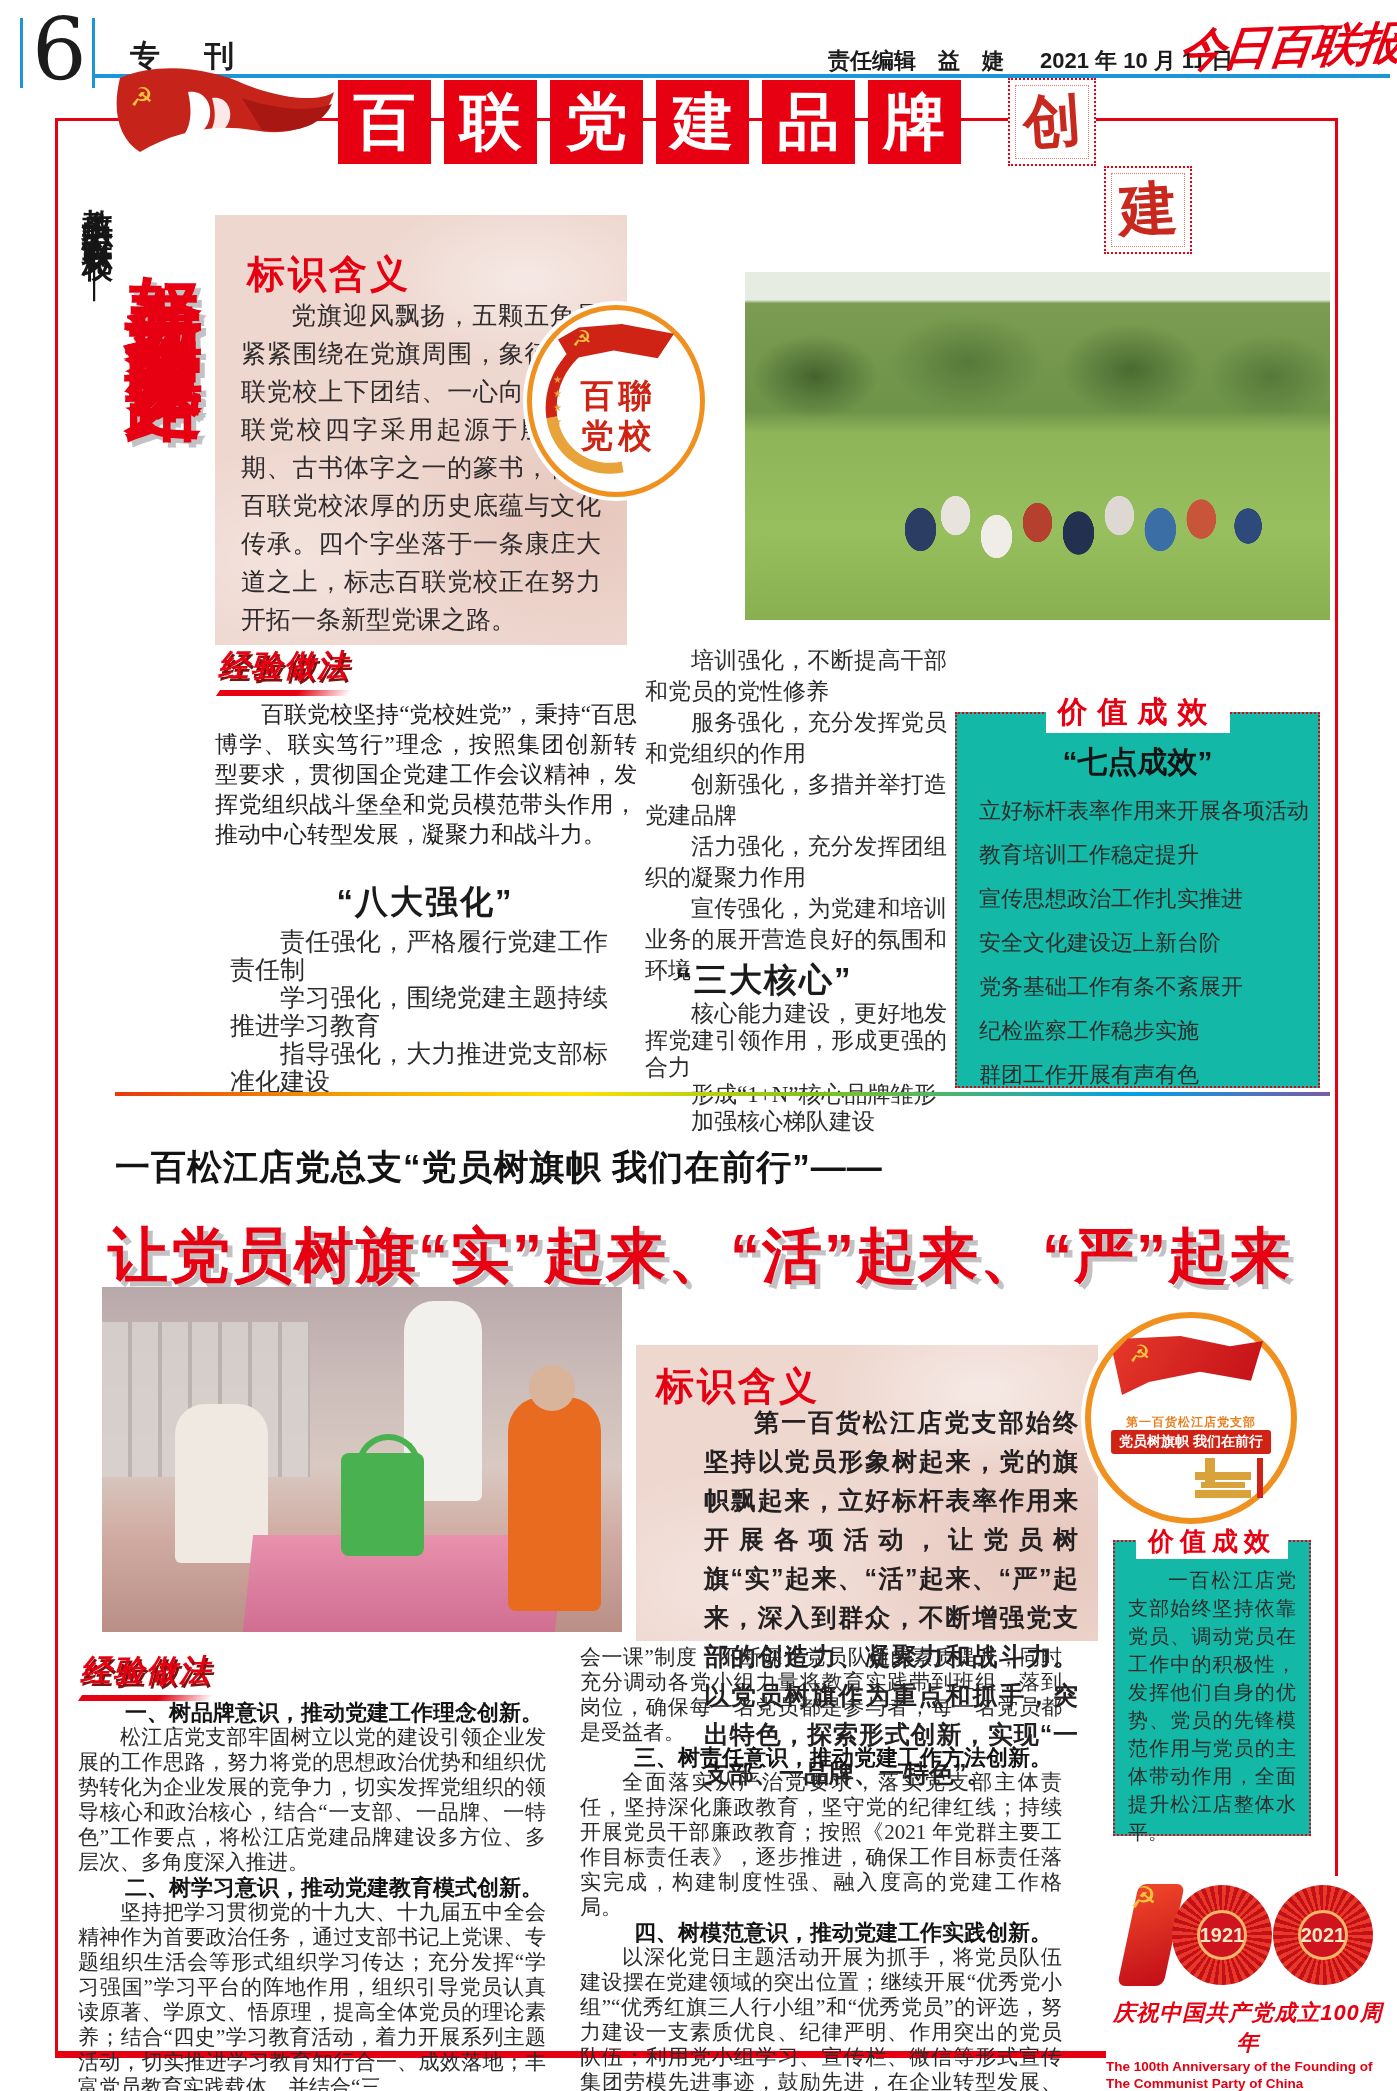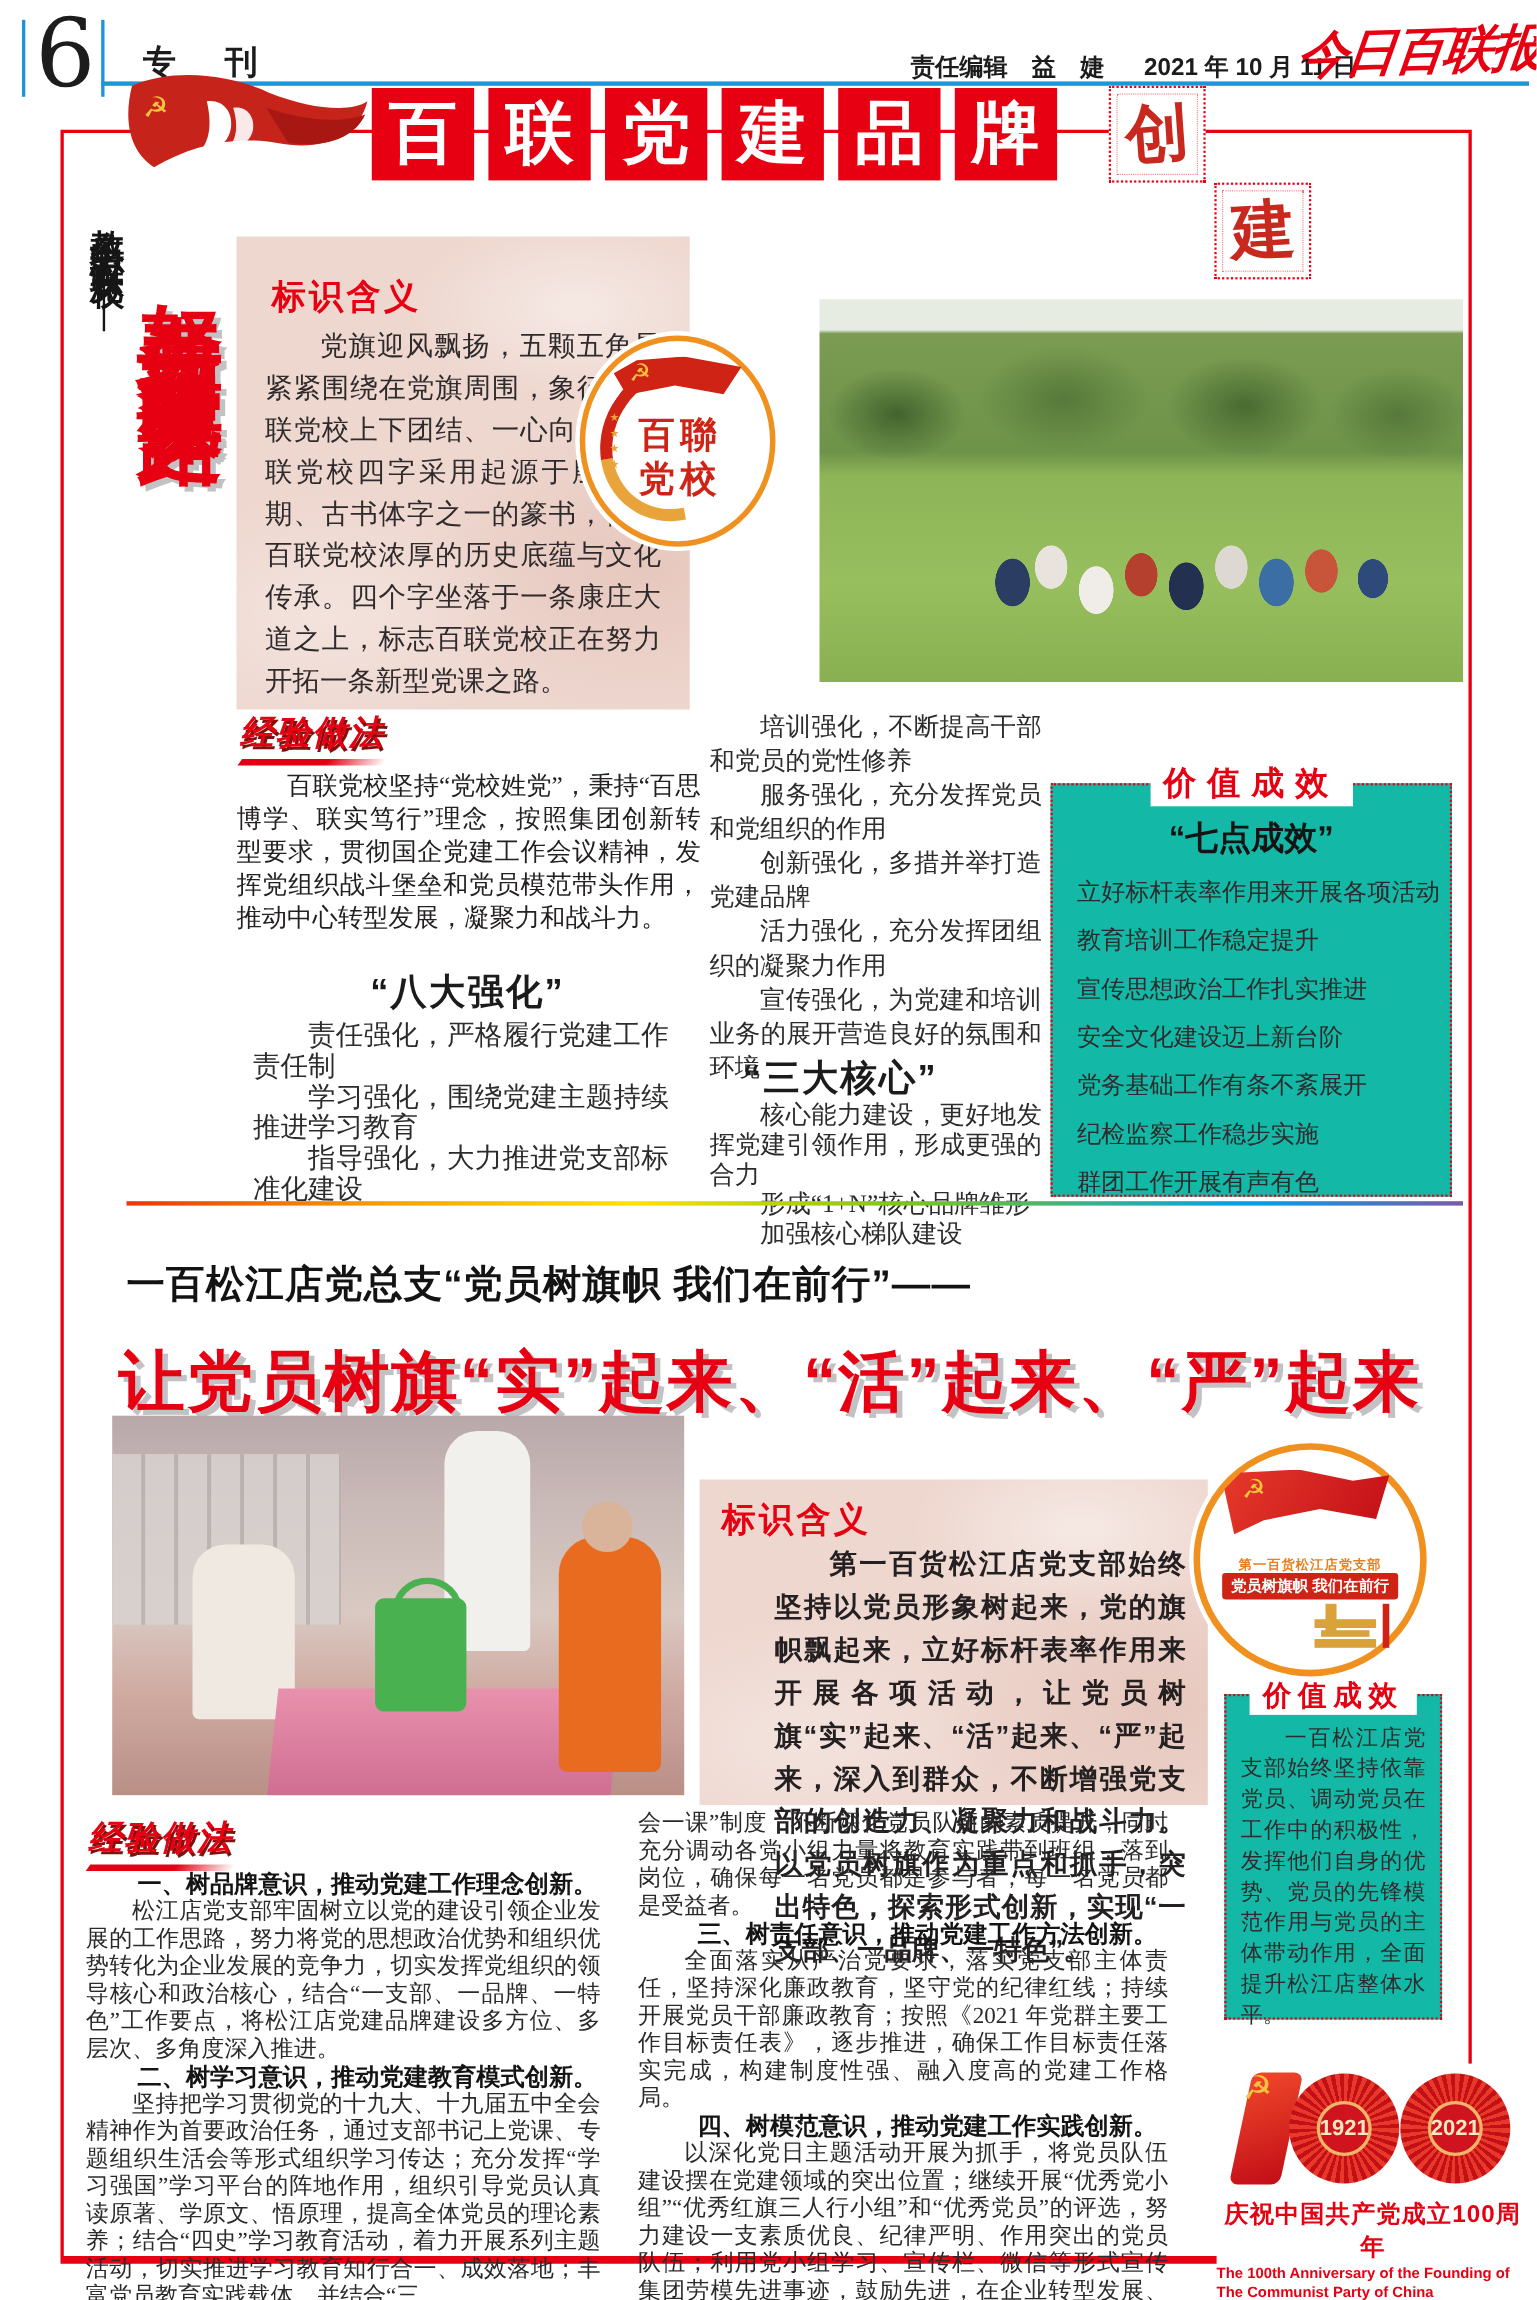--- a/index.html
+++ b/index.html
@@ -35,21 +35,21 @@
             font-size:31px;letter-spacing:5px;color:#161616;height:600px;}
   .headline-v{writing-mode:vertical-rl;font-weight:900;font-size:78px;letter-spacing:10px;
               color:#e60012;text-shadow:5px 5px 0 #c2c2c4;height:890px;}
 
   
   .panel{background:
       radial-gradient(220px 120px at 75% 15%, rgba(255,255,255,.45), transparent 70%),
       radial-gradient(260px 160px at 20% 80%, rgba(255,255,255,.30), transparent 70%),
       radial-gradient(300px 200px at 90% 70%, rgba(196,128,110,.18), transparent 70%),
       #eed7cf;}
-  .panel-title{font-size:31px;font-weight:900;color:#e60012;letter-spacing:3px;}
+  .panel-title{font-size:38px;font-weight:900;color:#e60012;letter-spacing:3px;}
   .panel-body1{font-family:"Liberation Serif",serif;font-size:25px;line-height:38px;color:#2f2b2c;
                text-align:justify;text-indent:2em;}
   .panel-body2{font-size:25px;line-height:39px;font-weight:700;color:#242021;
                text-align:justify;text-indent:2em;margin-left:48px;}
 
   
   .exp-label{font-size:31px;font-weight:900;font-style:italic;color:#e60012;
              text-shadow:2px 3px 0 #7e120e;letter-spacing:2px;}
   .exp-label .swoosh{display:block;height:6px;margin-top:3px;transform:skewX(-35deg);
              background:linear-gradient(90deg,#e60012 60%,rgba(230,0,18,0));}
@@ -317,20 +317,20 @@
       <div class="h-one">
           <span>☭</span>
         </div>
       <div class="h-circ left">
         <div class="h-inner">1921</div>
       </div>
       <div class="h-circ right">
         <div class="h-inner">2021</div>
       </div>
     </div>
-    <div class="ann-cn" style="margin-top:8px;">庆祝中国共产党成立100周年</div>
+    <div class="ann-cn" style="margin-top:8px;font-style:italic;">庆祝中国共产党成立100周年</div>
     <div class="ann-en">
       <div>The 100th Anniversary of the Founding of</div>
       <div>The Communist Party of China</div>
     </div>
   </div>
 
 </div>
 
 </body></html>

